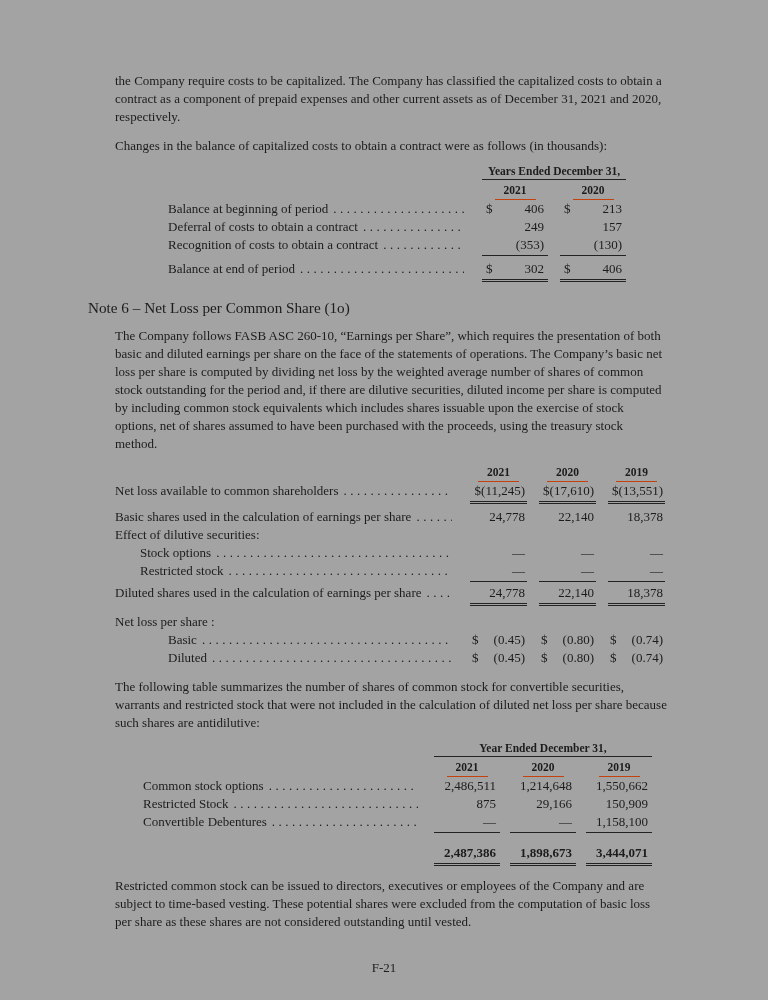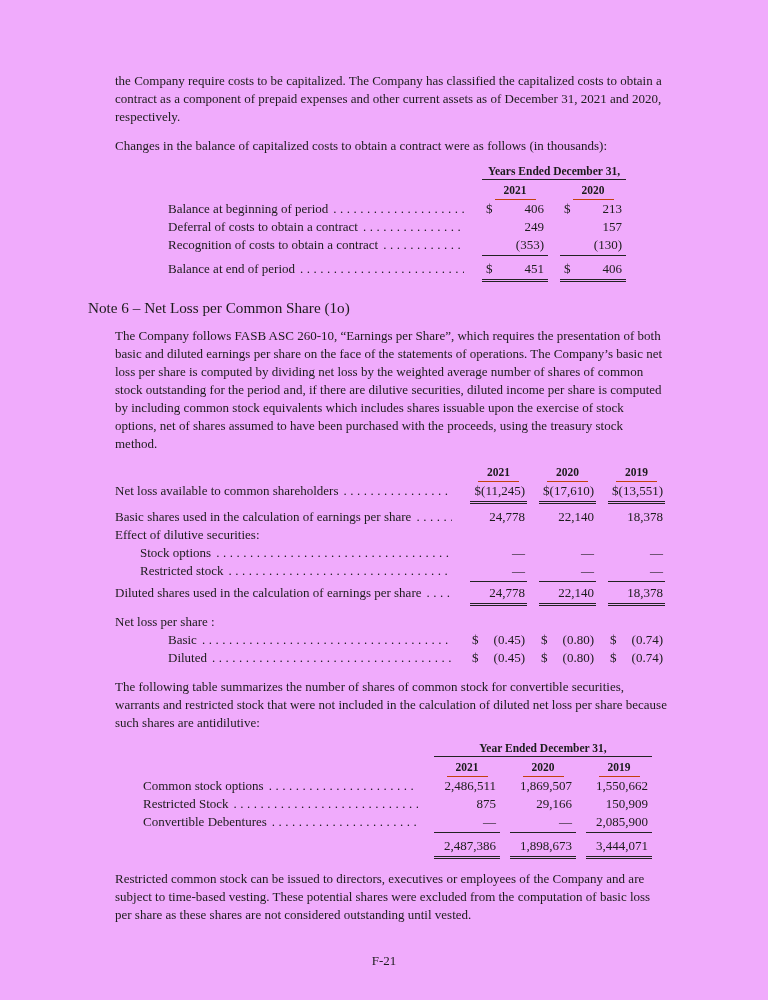--- a/index.html
+++ b/index.html
@@ -1,21 +1,21 @@
 <!DOCTYPE html>
 <html><head>
 <meta charset="utf-8">
 <style>
   * { margin: 0; padding: 0; box-sizing: border-box; }
   html, body { background: #ffffff; }
   .page {
     position: relative;
     width: 768px;
     height: 1000px;
-    background: #f0abfc;
+    background: #a3a3a3;
     color: #1c1c1c;
     font-family: "Liberation Serif", "DejaVu Serif", serif;
     font-size: 13px;
     line-height: 18px;
     overflow: hidden;
   }
   .para { margin-left: 115px; margin-right: 100px; }
   .p1 { margin-top: 72px; }
   .p2 { margin-top: 11px; }
   .note-heading { font-weight: normal; margin: 17px 100px 0 88px; }
@@ -42,21 +42,21 @@
   .spanhead {
     text-align: center; font-weight: bold; font-size: 11.5px;
     border-bottom: 1px solid #222; padding-bottom: 1px; line-height: 14px;
   }
   .t1 .spanhead { width: 144px; margin-left: 6px; }
   .t3 .spanhead { width: 218px; margin-left: 10px; }
   .ch { text-align: center; padding: 0; margin-top: 2px; line-height: 15px; }
   .ch b { display: inline-block; font-size: 11.5px; border-bottom: 1px solid #c2410c; padding: 0 9px 1px; }
   .r1 .c { border-bottom: 1px solid #222; padding-bottom: 1px; }
   .r2 .c { border-bottom: 3px double #222; padding-bottom: 1px; }
-  .boldvals .c { font-weight: normal; }
+  .boldvals .c { font-weight: bold; margin-top: 7px; }
   .g2 { margin-top: 2px; }
   .g4 { margin-top: 4px; }
   .g6 { margin-top: 7px; }
   .csplit { display: flex; justify-content: space-between; }
   .footer { margin-top: 28px; text-align: center; }
 </style>
 </head>
 <body>
 
 <div class="page">
@@ -104,21 +104,21 @@
       <div class="c">(353)</div>
       <div class="c">(130)</div>
     </div>
     <div class="frow r2 g4">
       <div class="flabel">
           <span class="label-text">Balance at end of period</span>
           <span class="dots">........................................................................................................................................................................................................</span>
         </div>
       <div class="c csplit">
           <span>$</span>
-          <span>451</span>
+          <span>302</span>
         </div>
       <div class="c csplit">
           <span>$</span>
           <span>406</span>
         </div>
     </div>
   </div>
 
   <h3 class="note-heading">Note 6 – Net Loss per Common Share (1o)</h3>
   <p class="para p3">The Company follows FASB ASC 260-10, “Earnings per Share”, which requires the presentation of both basic and diluted earnings per share on the face of the statements of operations. The Company’s basic net loss per share is computed by dividing net loss by the weighted average number of shares of common stock outstanding for the period and, if there are dilutive securities, diluted income per share is computed by including common stock equivalents which includes shares issuable upon the exercise of stock options, net of shares assumed to have been purchased with the proceeds, using the treasury stock method.</p>
@@ -235,40 +235,40 @@
       <div class="c ch"><b>2021</b></div>
       <div class="c ch"><b>2020</b></div>
       <div class="c ch"><b>2019</b></div>
     </div>
     <div class="frow">
       <div class="flabel">
           <span class="label-text">Common stock options</span>
           <span class="dots">........................................................................................................................................................................................................</span>
         </div>
       <div class="c">2,486,511</div>
-      <div class="c">1,869,507</div>
+      <div class="c">1,214,648</div>
       <div class="c">1,550,662</div>
     </div>
     <div class="frow">
       <div class="flabel">
           <span class="label-text">Restricted Stock</span>
           <span class="dots">........................................................................................................................................................................................................</span>
         </div>
       <div class="c">875</div>
       <div class="c">29,166</div>
       <div class="c">150,909</div>
     </div>
     <div class="frow r1">
       <div class="flabel">
           <span class="label-text">Convertible Debentures</span>
           <span class="dots">........................................................................................................................................................................................................</span>
         </div>
       <div class="c">—</div>
       <div class="c">—</div>
-      <div class="c">2,085,900</div>
+      <div class="c">1,158,100</div>
     </div>
     <div class="frow r2 boldvals g4">
       <div class="flabel"></div>
       <div class="c">2,487,386</div>
       <div class="c">1,898,673</div>
       <div class="c">3,444,071</div>
     </div>
   </div>
 
   <p class="para p6">Restricted common stock can be issued to directors, executives or employees of the Company and are subject to time-based vesting. These potential shares were excluded from the computation of basic loss per share as these shares are not considered outstanding until vested.</p>

